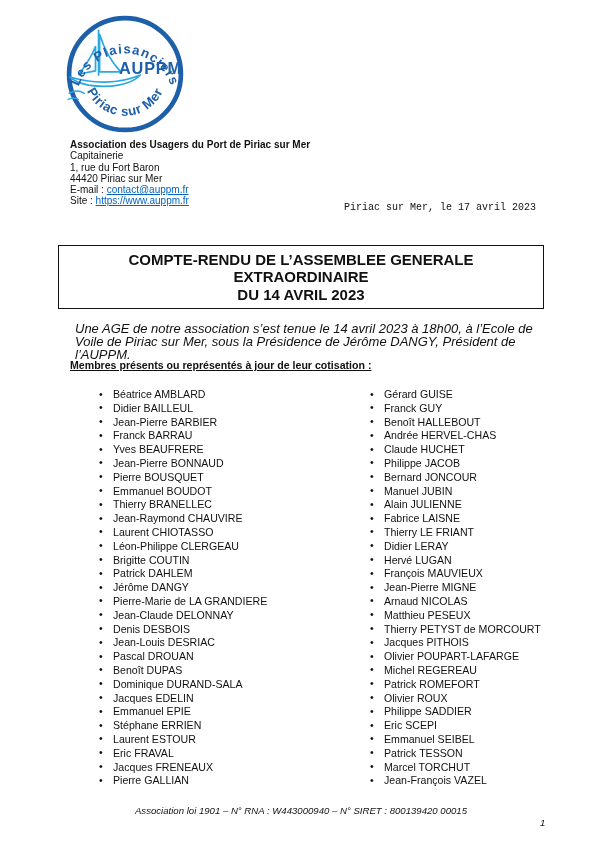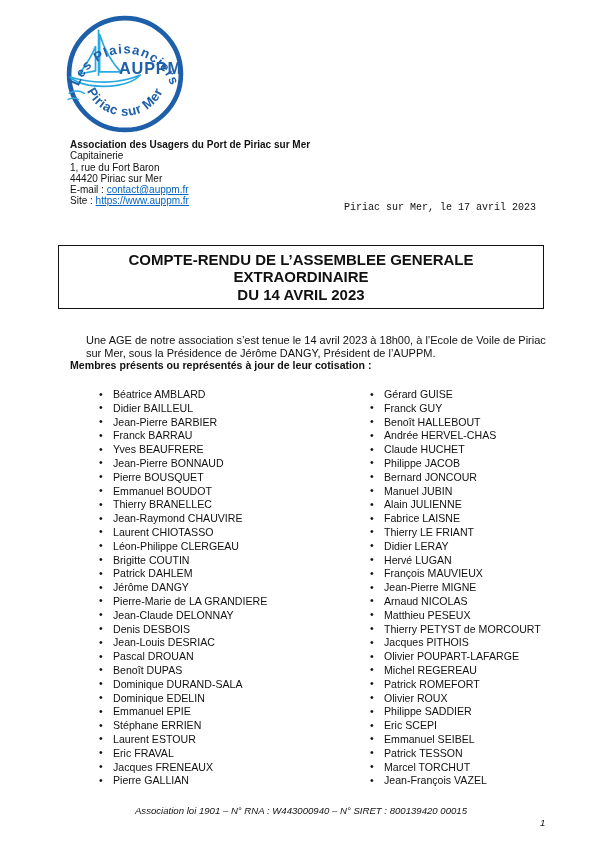--- a/index.html
+++ b/index.html
@@ -14,22 +14,22 @@
   .org { position:absolute; left:70px; top:139px; font-size:10px; line-height:11.3px; }
   .org .org-name { font-weight:bold; }
   .org a { color:#0563c1; text-decoration:underline; cursor:pointer; }
   .dateline { position:absolute; top:202px; right:66px; font-size:10px;font-family:Liberation Mono, monospace; }
   .title-box {
     position:absolute; left:58px; top:245px; width:486px; height:64px;
     border:1.4px solid #111; box-sizing:border-box;
     display:flex; flex-direction:column; align-items:center; justify-content:center;
     font-weight:bold; font-size:15px; line-height:17.5px; text-align:center;
   }
-  .intro { position:absolute; left:70px; top:318px; width:470px; margin:16px; font-size:11px; line-height:12.9px; }
-  .members-heading { position:absolute; left:70px; top:359px; font-size:10.6px; font-weight:bold; }
+  .intro { position:absolute; left:70px; top:318px; width:470px; margin:5px; font-size:13px; line-height:12.9px;font-style:italic; }
+  .members-heading { position:absolute; left:70px; top:359px; font-size:10.6px; font-weight:bold; text-decoration:underline; }
   .members { position:absolute; left:98px; top:388px; display:flex;gap:36px; }
   .members ul { list-style:none; margin:0; padding:0; width:235px; }
   .members li { position:relative; padding-left:15px; font-size:10.6px; line-height:13.8px; white-space:nowrap; }
   .members li::before { content:"\2022"; position:absolute; left:1px; top:-0.5px; }
   .footer-legal { position:absolute; left:0; top:805px; width:100%; text-align:center; font-style:italic; font-size:9.6px; }
   .page-number { position:absolute; left:540px; top:817px; font-style:italic; font-size:9.6px; }
 </style>
 </head>
 <body>
 
@@ -96,21 +96,21 @@
         <li class="member">Brigitte COUTIN</li>
         <li class="member">Patrick DAHLEM</li>
         <li class="member">Jérôme DANGY</li>
         <li class="member">Pierre-Marie de LA GRANDIERE</li>
         <li class="member">Jean-Claude DELONNAY</li>
         <li class="member">Denis DESBOIS</li>
         <li class="member">Jean-Louis DESRIAC</li>
         <li class="member">Pascal DROUAN</li>
         <li class="member">Benoît DUPAS</li>
         <li class="member">Dominique DURAND-SALA</li>
-        <li class="member">Dominique EDELIN</li>
+        <li class="member">Jacques EDELIN</li>
         <li class="member">Emmanuel EPIE</li>
         <li class="member">Stéphane ERRIEN</li>
         <li class="member">Laurent ESTOUR</li>
         <li class="member">Eric FRAVAL</li>
         <li class="member">Jacques FRENEAUX</li>
         <li class="member">Pierre GALLIAN</li>
       </ul>
     <ul>
 
     <li class="member">Gérard GUISE</li>

